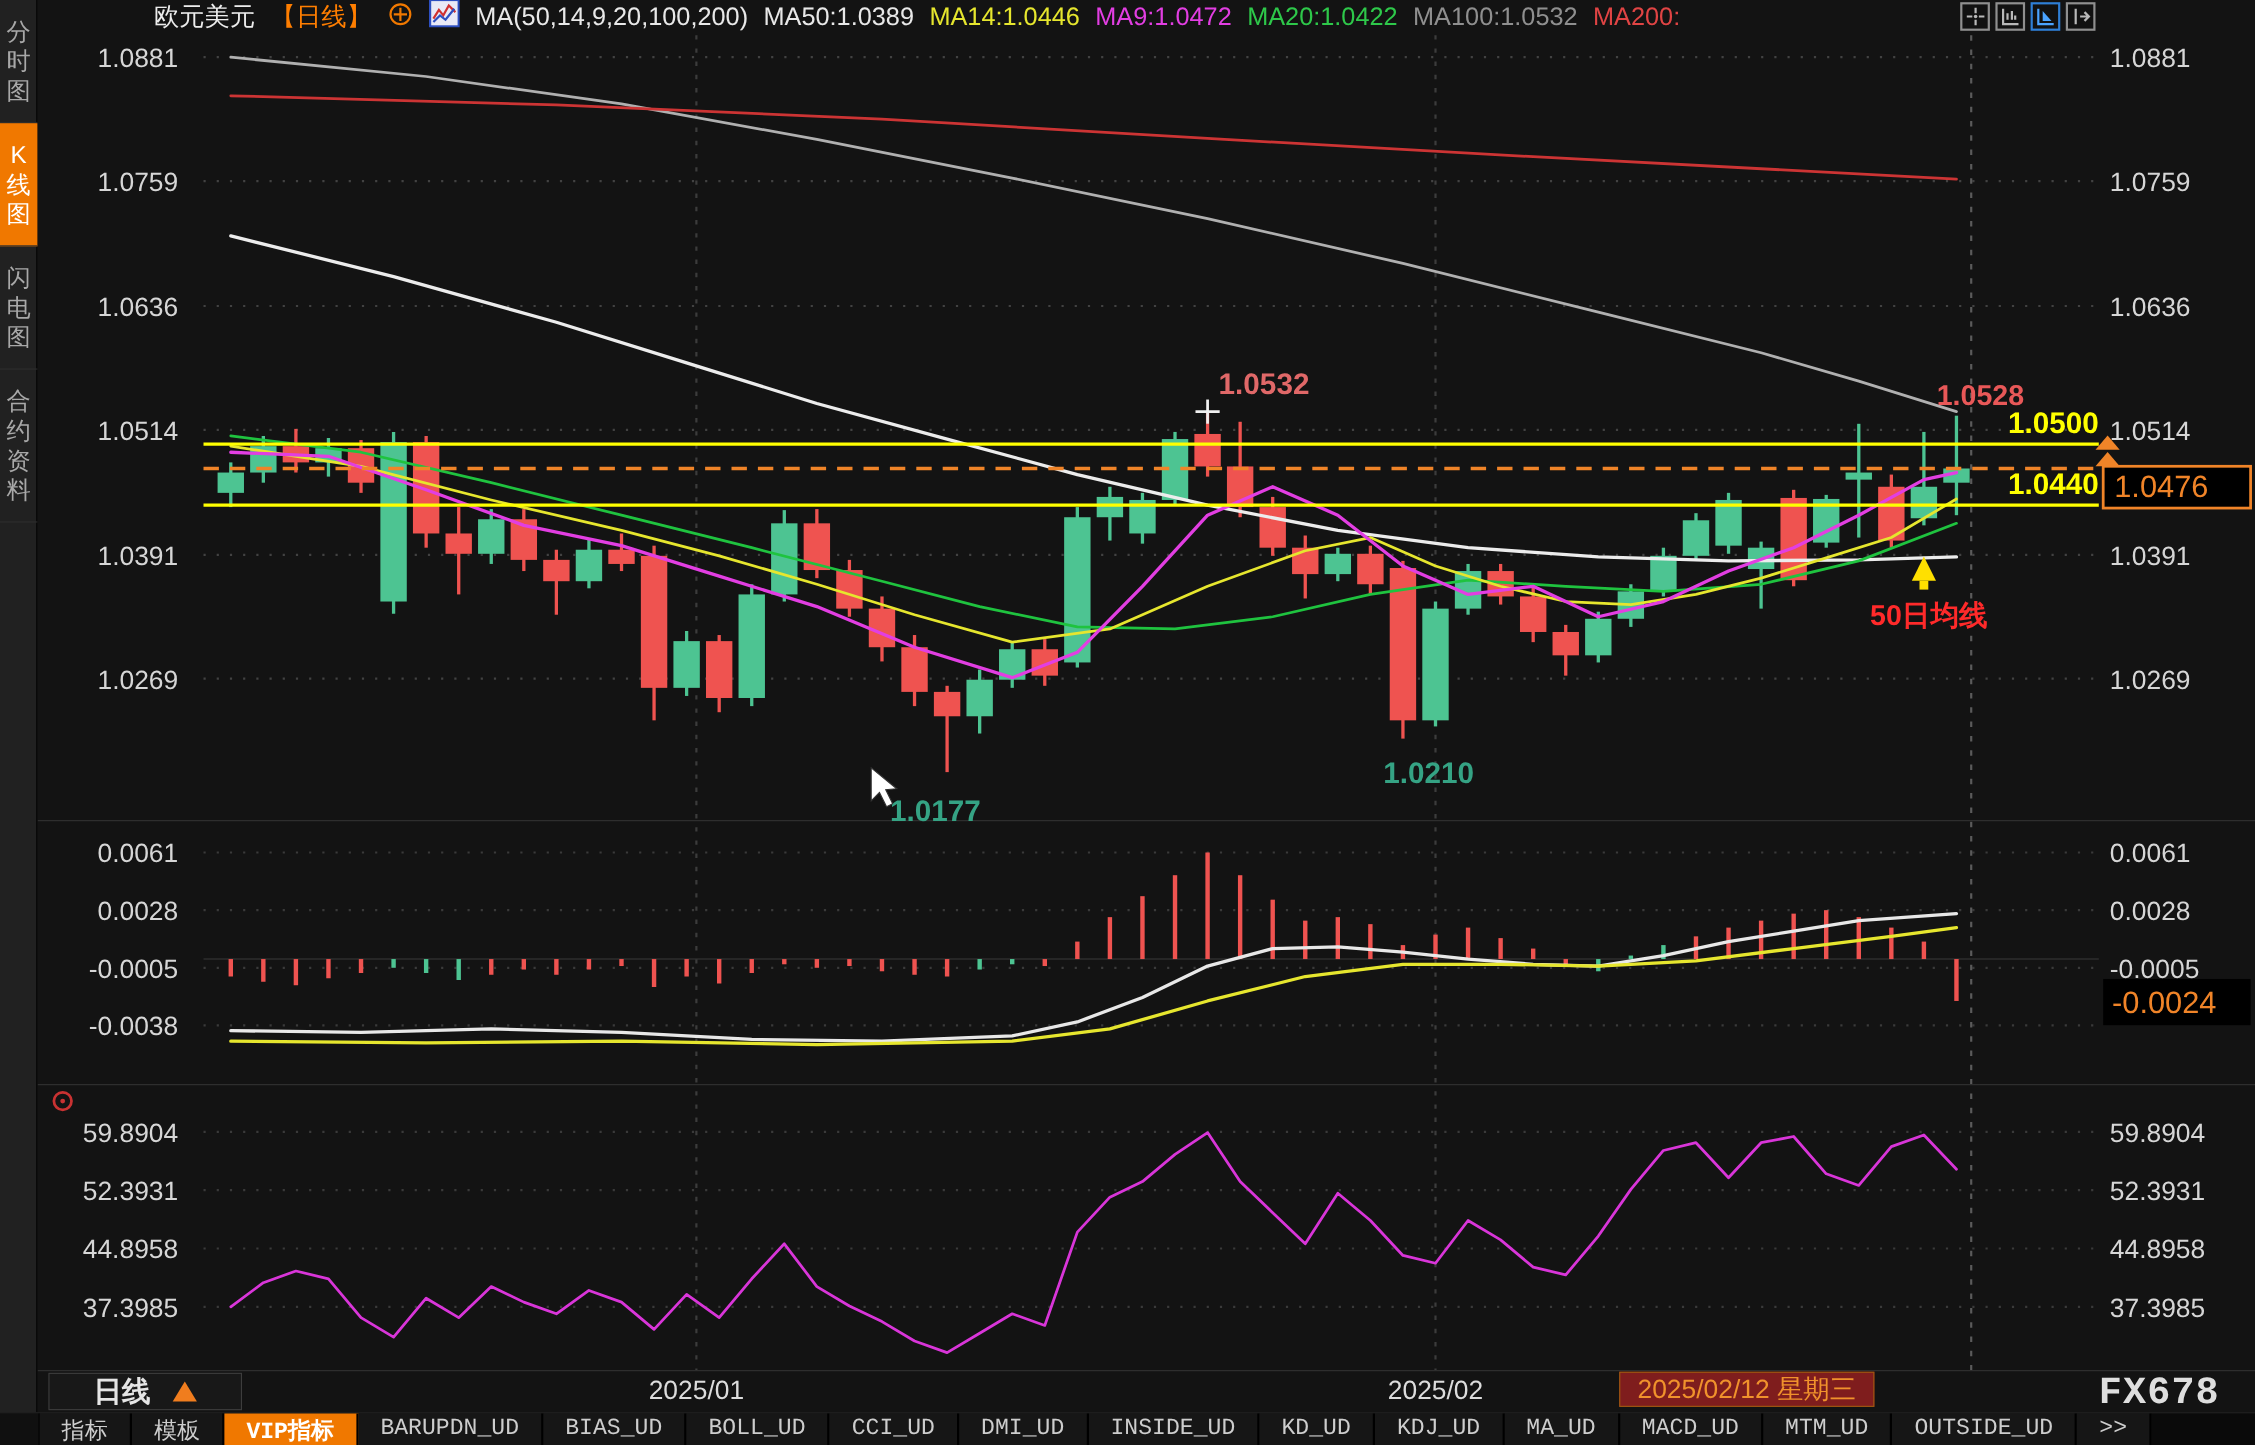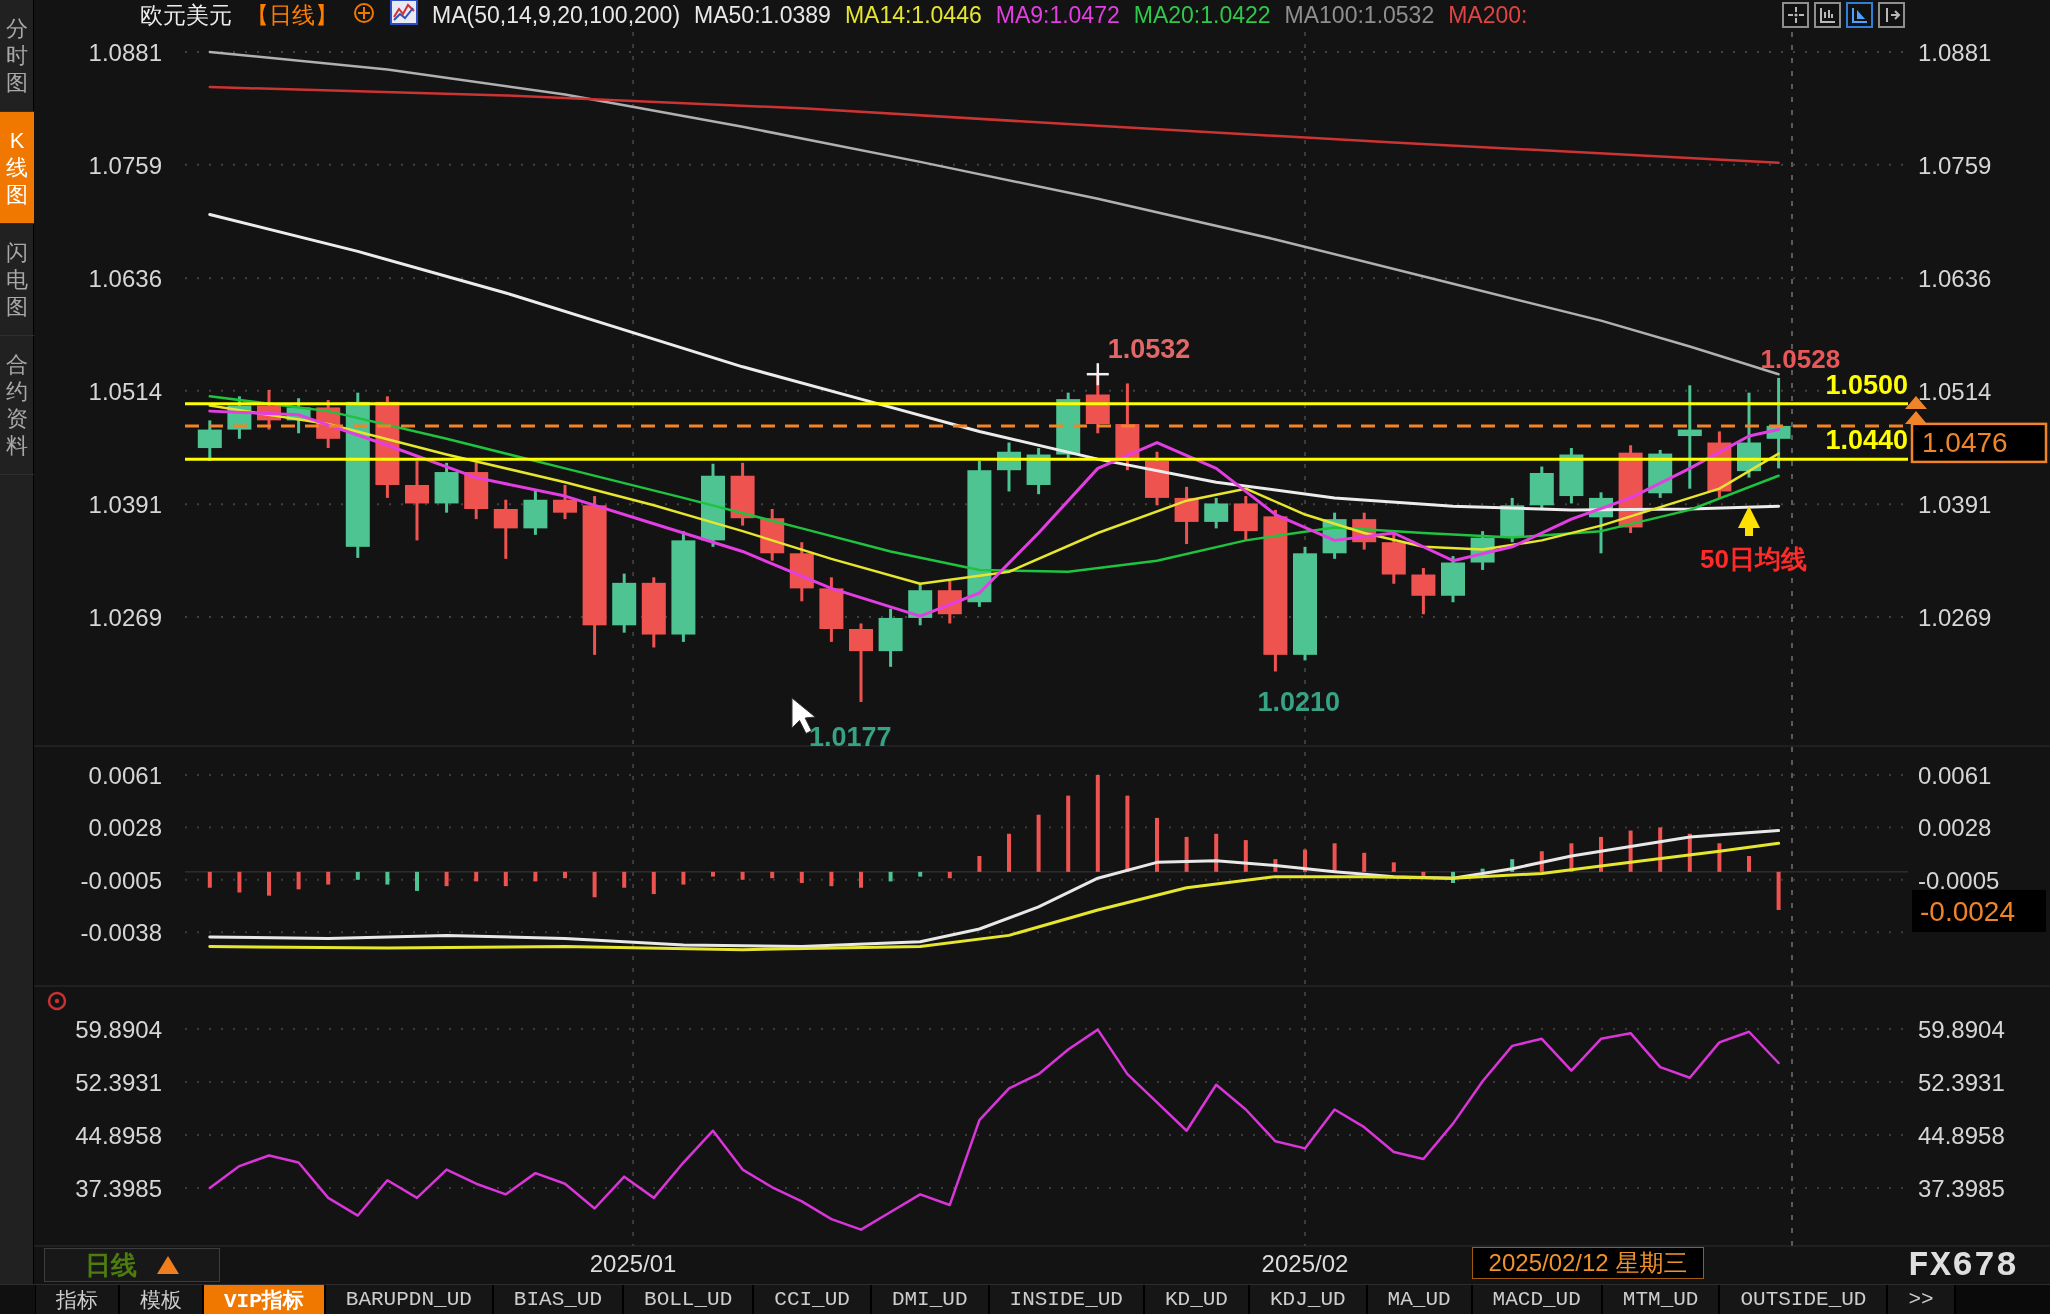--- a/index.html
+++ b/index.html
@@ -18,23 +18,23 @@
   .c-white{color:#e8e8e8;} .c-yellow{color:#e6e62e;} .c-magenta{color:#e23ee2;}
   .c-green{color:#2ec84a;} .c-gray{color:#8f8f8f;} .c-red{color:#e04444;}
   .hdr-icons{position:absolute;left:1782px;top:2px;display:flex;gap:5px;}
   .hicon{width:27px;height:26px;border:2px solid #8f8f8f;background:#111;display:flex;align-items:center;justify-content:center;cursor:pointer;}
   .hicon.active{border-color:#2f7fd6;}
   
   .ind-header{position:absolute;left:185px;font-size:24px;white-space:nowrap;}
   .ind-header span{margin-right:26px;}
   
   .period-box{position:absolute;left:44px;top:1248px;width:176px;height:34px;border:1px solid #3d3d3d;background:#181818;
-              display:flex;align-items:center;justify-content:center;gap:20px;color:#4d7c0f;font-size:26px;font-weight:bold;cursor:pointer;}
+              display:flex;align-items:center;justify-content:center;gap:20px;color:#e5e5e5;font-size:26px;font-weight:bold;cursor:pointer;}
   .period-box .tri{width:0;height:0;border-left:11px solid transparent;border-right:11px solid transparent;border-bottom:18px solid #f07d1e;}
-  .date-box{position:absolute;left:1472px;top:1247px;width:232px;height:32px;border:1px solid #a05a10;background:#000000;
+  .date-box{position:absolute;left:1472px;top:1247px;width:232px;height:32px;border:1px solid #a05a10;background:#7f1d1d;
             display:flex;align-items:center;justify-content:center;color:#f0922c;font-size:24px;}
   .brand{position:absolute;left:1908px;top:1246px;font-size:35px;font-weight:bold;color:#dedede;letter-spacing:1px;font-family:Liberation Mono, monospace;}
   
   .toolbar{position:absolute;left:0;bottom:0;width:2050px;height:30px;background:#040404;border-top:1px solid #2c2c2c;
            display:flex;align-items:stretch;font-size:21px;color:#cdcdcd;
            font-family:"Liberation Mono","Liberation Sans","DejaVu Sans",sans-serif;}
   .tb-spacer{width:36px;background:#101010;border-right:1px solid #000;}
   .tab{display:flex;align-items:center;justify-content:center;padding:0 20px;background:#161616;border-right:2px solid #000;cursor:pointer;white-space:nowrap;}
   .tab.active{background:#f07800;color:#fff;font-weight:bold;}
   .tb-fill{flex:1;background:#0a0a0a;}

